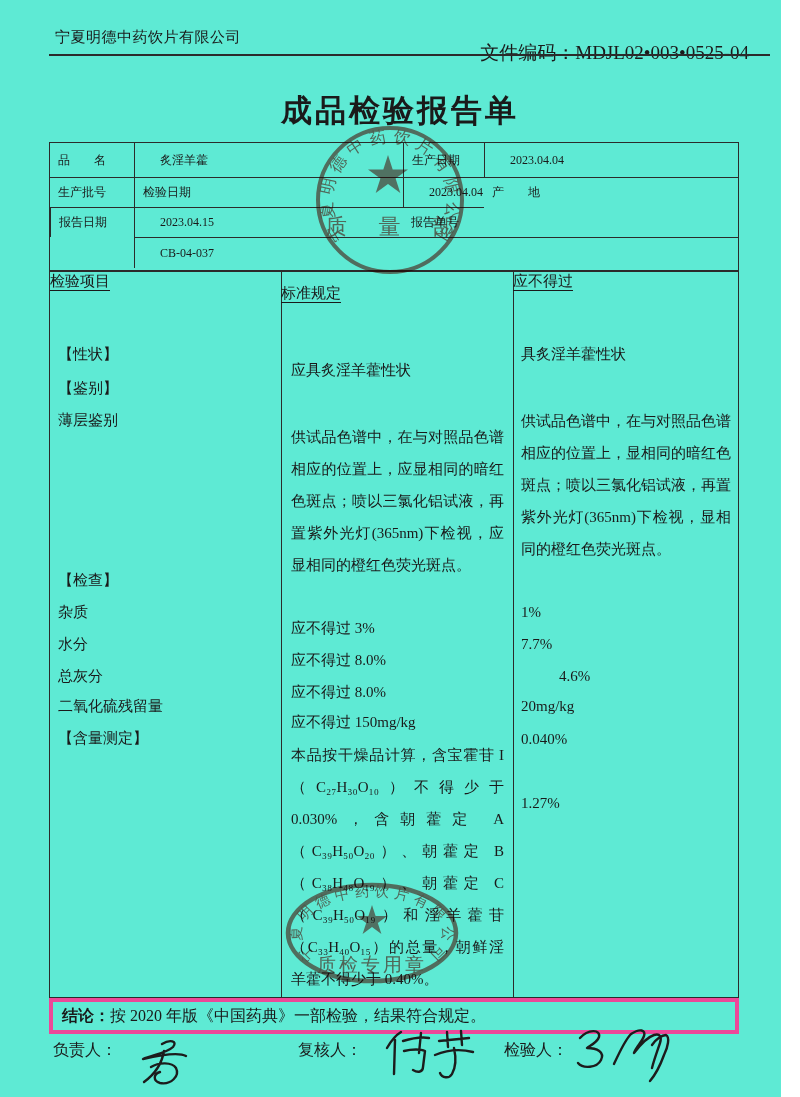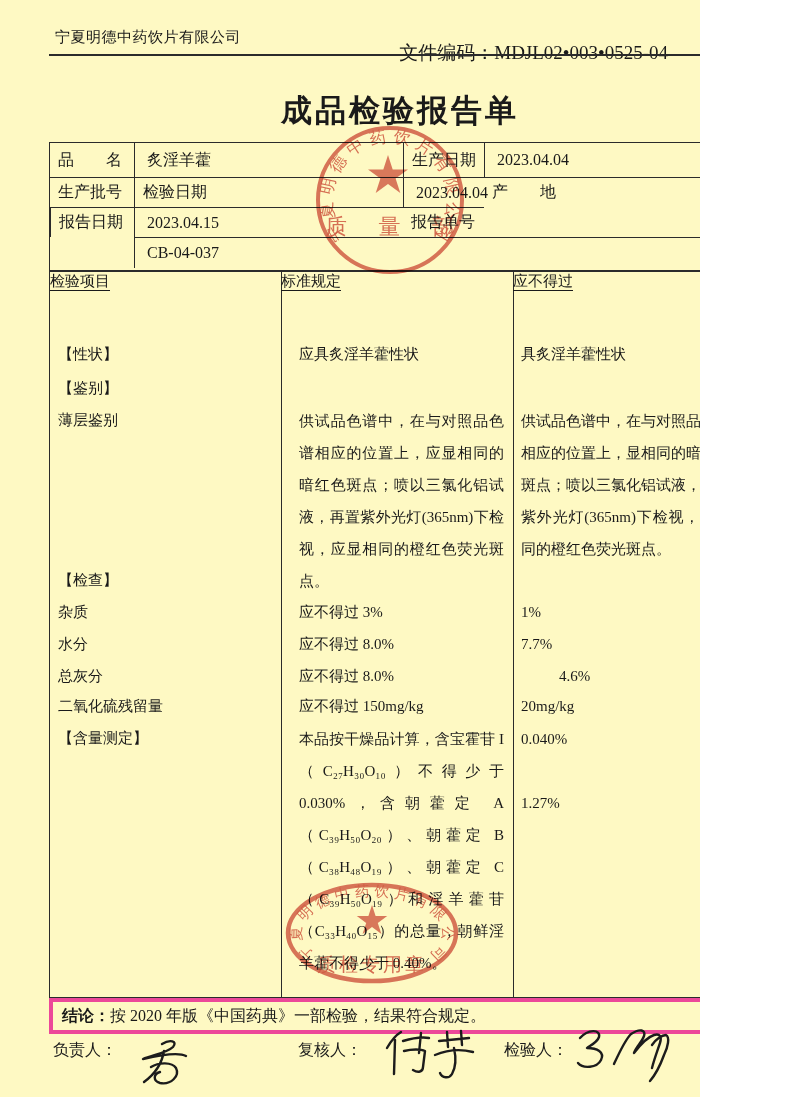--- a/index.html
+++ b/index.html
@@ -1,46 +1,46 @@
 <!DOCTYPE html>
 <html style="--stamp-red: #c8423a;"><head>
 <meta charset="utf-8">
 <style>
   html,body{margin:0;padding:0;background:#ffffff;}
   .page{
-    position:relative;width:700px;height:1097px;background:#fef9c3;overflow:hidden;
+    position:relative;width:781px;height:1097px;background:#5eead4;overflow:hidden;
     font-family:"Liberation Serif","DejaVu Serif",serif;color:#1a1a1a;
   }
   
   .co-name{position:absolute;left:55px;top:28px;font-size:15px;letter-spacing:.5px;}
   .doc-code{position:absolute;right:32px;top:40px;font-size:19px;}
   .head-rule{position:absolute;left:49px;top:54px;width:721px;height:2px;background:#2b2b2b;}
   .title{position:absolute;left:0;top:90px;width:800px;text-align:center;
          font-size:31px;font-weight:bold;letter-spacing:3px;}
   
   .info{position:absolute;left:49px;top:142px;width:690px;height:129px;
         border:1px solid #2b2b2b;box-sizing:border-box;display:grid;
         grid-template-columns:84px 269px 81px 255px;grid-template-rows:34px 30px 30px 31px;
-        font-size:16px;}
+        font-size:12px;}
   .info>div{display:flex;align-items:center;box-sizing:border-box;}
   .bl{border-left:1px solid #2b2b2b;}
   .bt{border-top:1px solid #2b2b2b;}
   .jlabel{padding-left:8px;}
   .jlabel span{display:inline-block;width:4em;text-align:justify;text-align-last:justify;}
-  .ival{padding-left:12px;}
+  .ival{padding-left:25px;}
   
   .insp{position:absolute;left:49px;top:271px;width:690px;height:727px;
         border:1px solid #2b2b2b;box-sizing:border-box;font-size:15px;}
   .insp-grid{position:absolute;left:0;top:0;right:0;bottom:0;display:grid;
         grid-template-columns:231px 232px 227px;
         grid-template-rows:40px 27px 34px 32px 160px 32px 32px 32px 30px 32px 192px 1fr;}
   .vline{position:absolute;top:0;bottom:0;width:1px;background:#2b2b2b;}
   .colhead{text-decoration:underline;text-underline-offset:4px;}
   .c1{padding-left:8px;line-height:30px;}
-  .c2{padding-left:18px;line-height:30px;}
+  .c2{padding-left:10px;line-height:30px;margin-top:16px;}
   .c3{padding-left:8px;line-height:30px;}
   .para{line-height:32px;text-align:justify;padding-right:9px;}
   .h32{height:32px;}
   
   .concl{position:absolute;left:49px;top:998px;width:690px;height:36px;
          border:4px solid #ec4899;box-sizing:border-box;display:flex;align-items:center;
          padding-left:9px;font-size:16px;}
   .concl b{font-weight:bold;}
   .signrow{position:absolute;left:49px;top:1040px;width:690px;font-size:16px;}
   .sig-label{position:absolute;top:0;}
@@ -84,21 +84,21 @@
         <span>报告单号</span>
       </div>
     <div class="ival bl bt" style="grid-column:2 / 5;">CB-04-037</div>
   </div>
 
   <div class="insp">
     <div class="vline" style="left:231px;"></div>
     <div class="vline" style="left:463px;"></div>
     <div class="insp-grid">
       <div class="colhead" style="grid-area:1/1;">检验项目</div>
-      <div class="colhead" style="grid-area:1/2;">标准规定</div>
+      <div class="colhead" style="grid-area:1/2;margin-top:12px;">标准规定</div>
       <div class="colhead" style="grid-area:1/3;">应不得过</div>
 
       <div class="c1" style="grid-area:3/1;">【性状】</div>
       <div class="c2" style="grid-area:3/2;">应具炙淫羊藿性状</div>
       <div class="c3" style="grid-area:3/3;">具炙淫羊藿性状</div>
 
       <div class="c1" style="grid-area:4/1;">【鉴别】</div>
 
       <div class="c1" style="grid-area:5/1;">薄层鉴别</div>
       <div class="c2 para" style="grid-area:5/2;">供试品色谱中，在与对照品色谱相应的位置上，应显相同的暗红色斑点；喷以三氯化铝试液，再置紫外光灯(365nm)下检视，应显相同的橙红色荧光斑点。</div>

